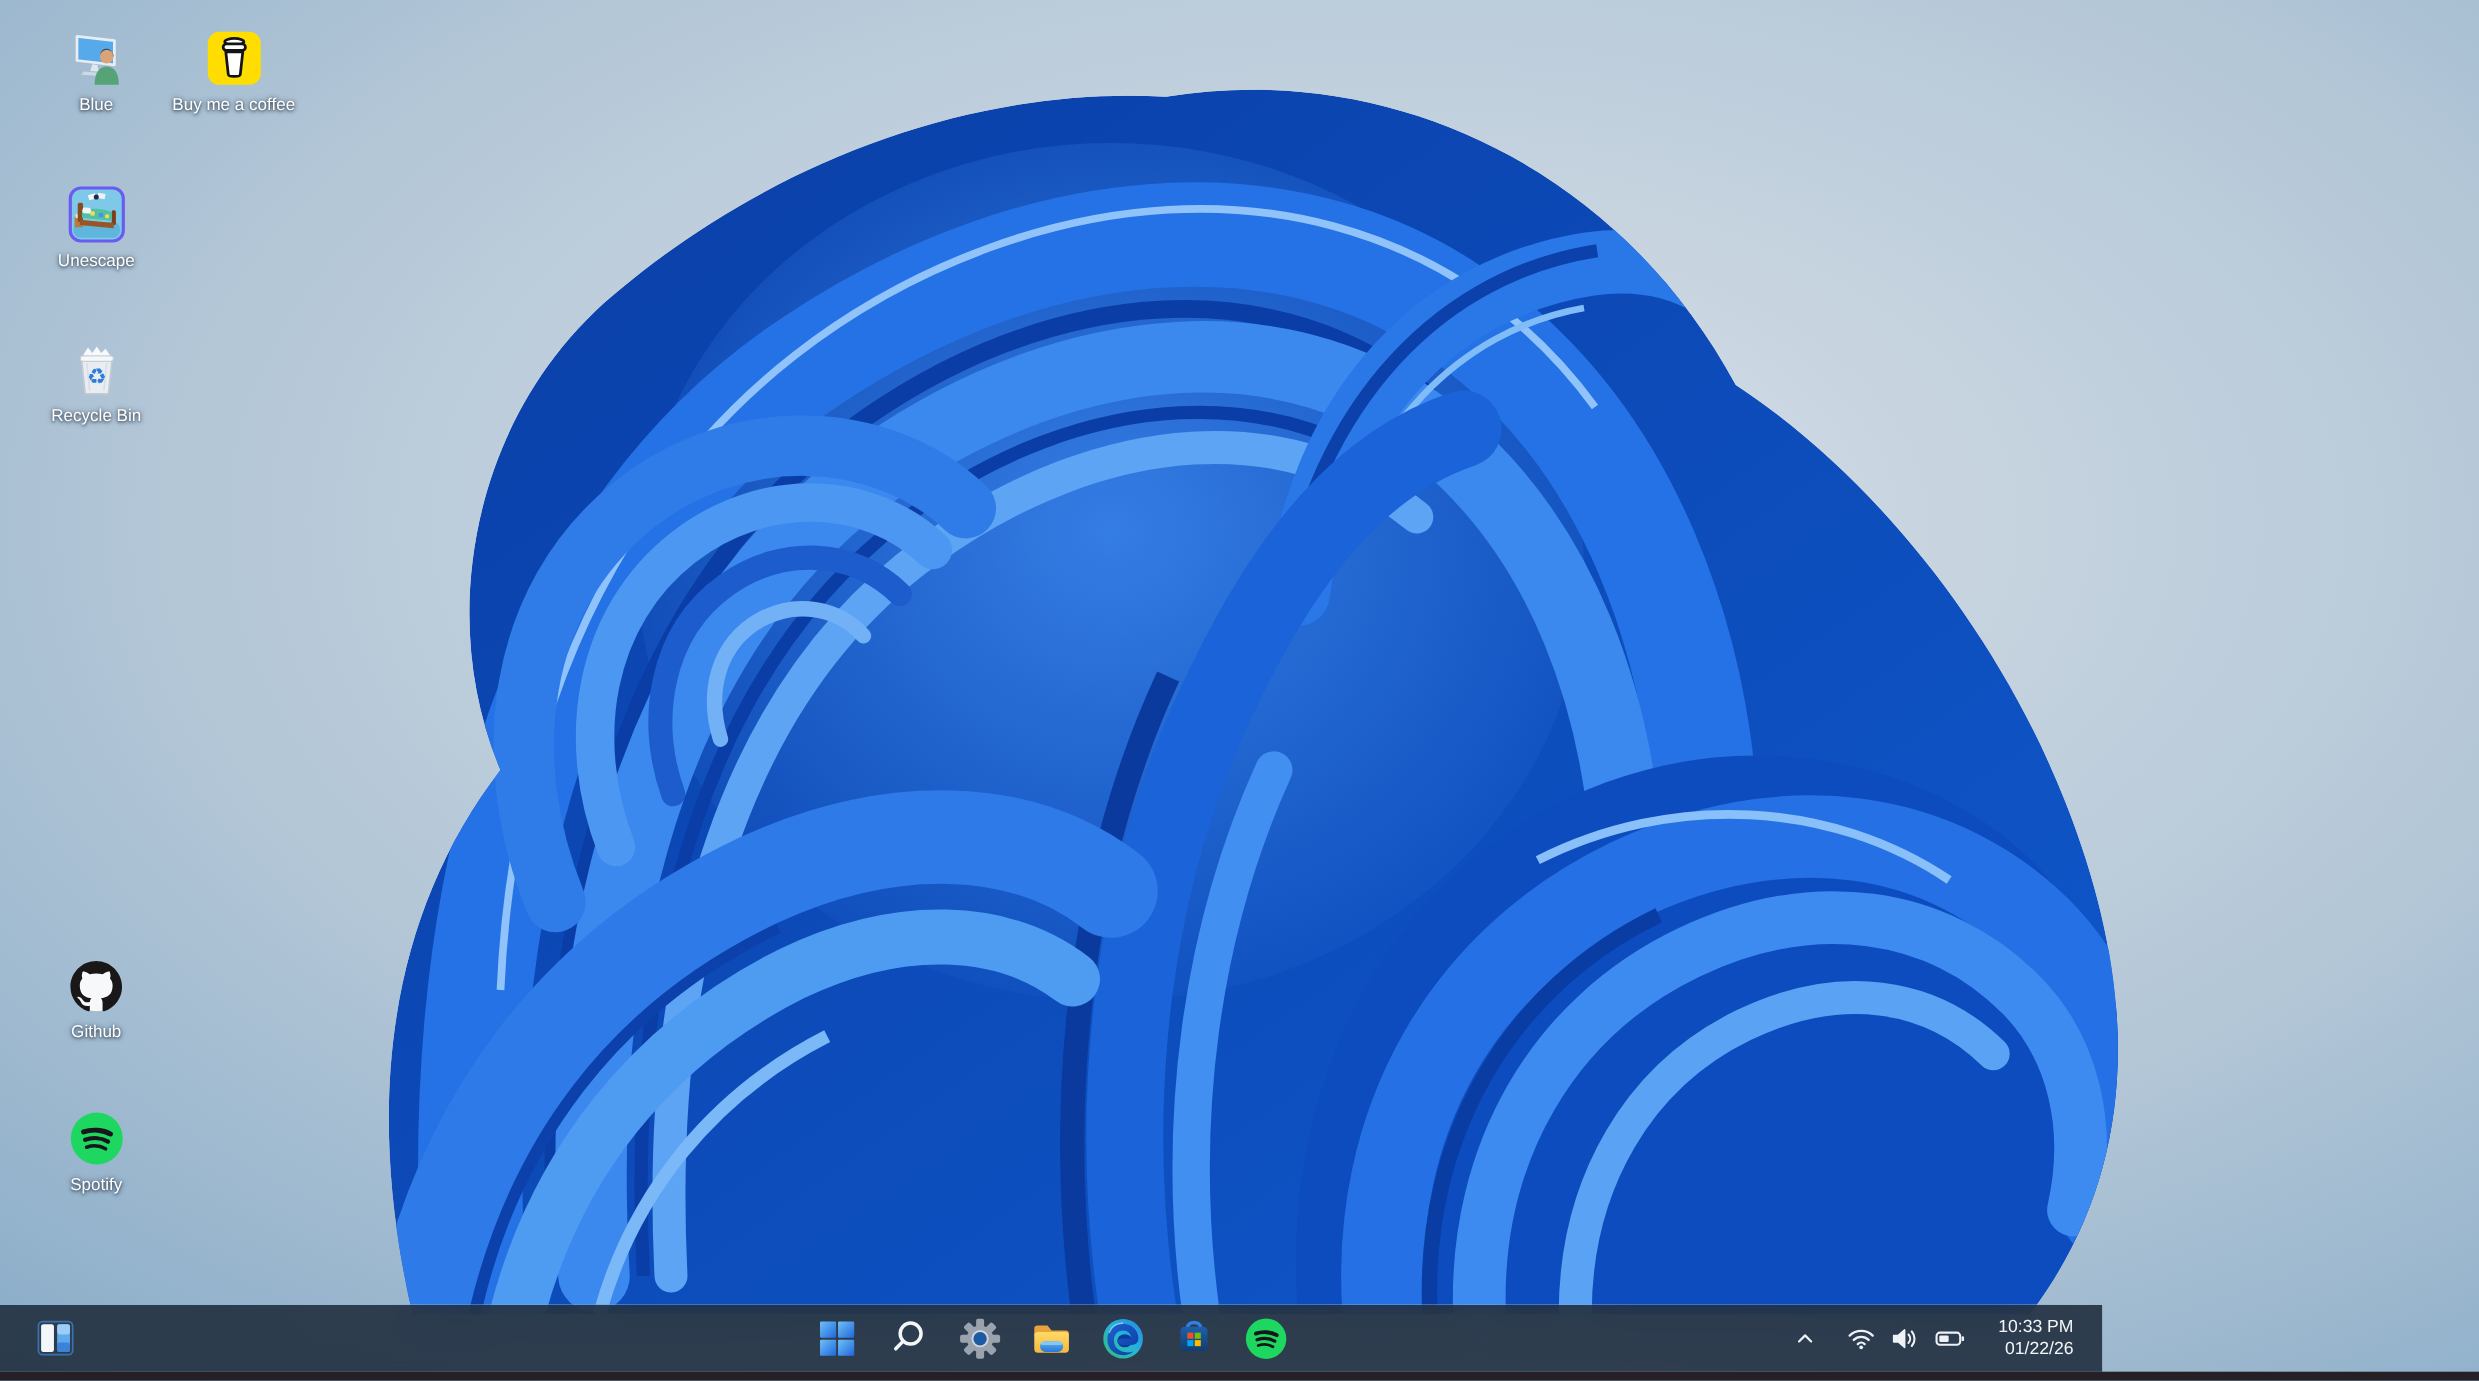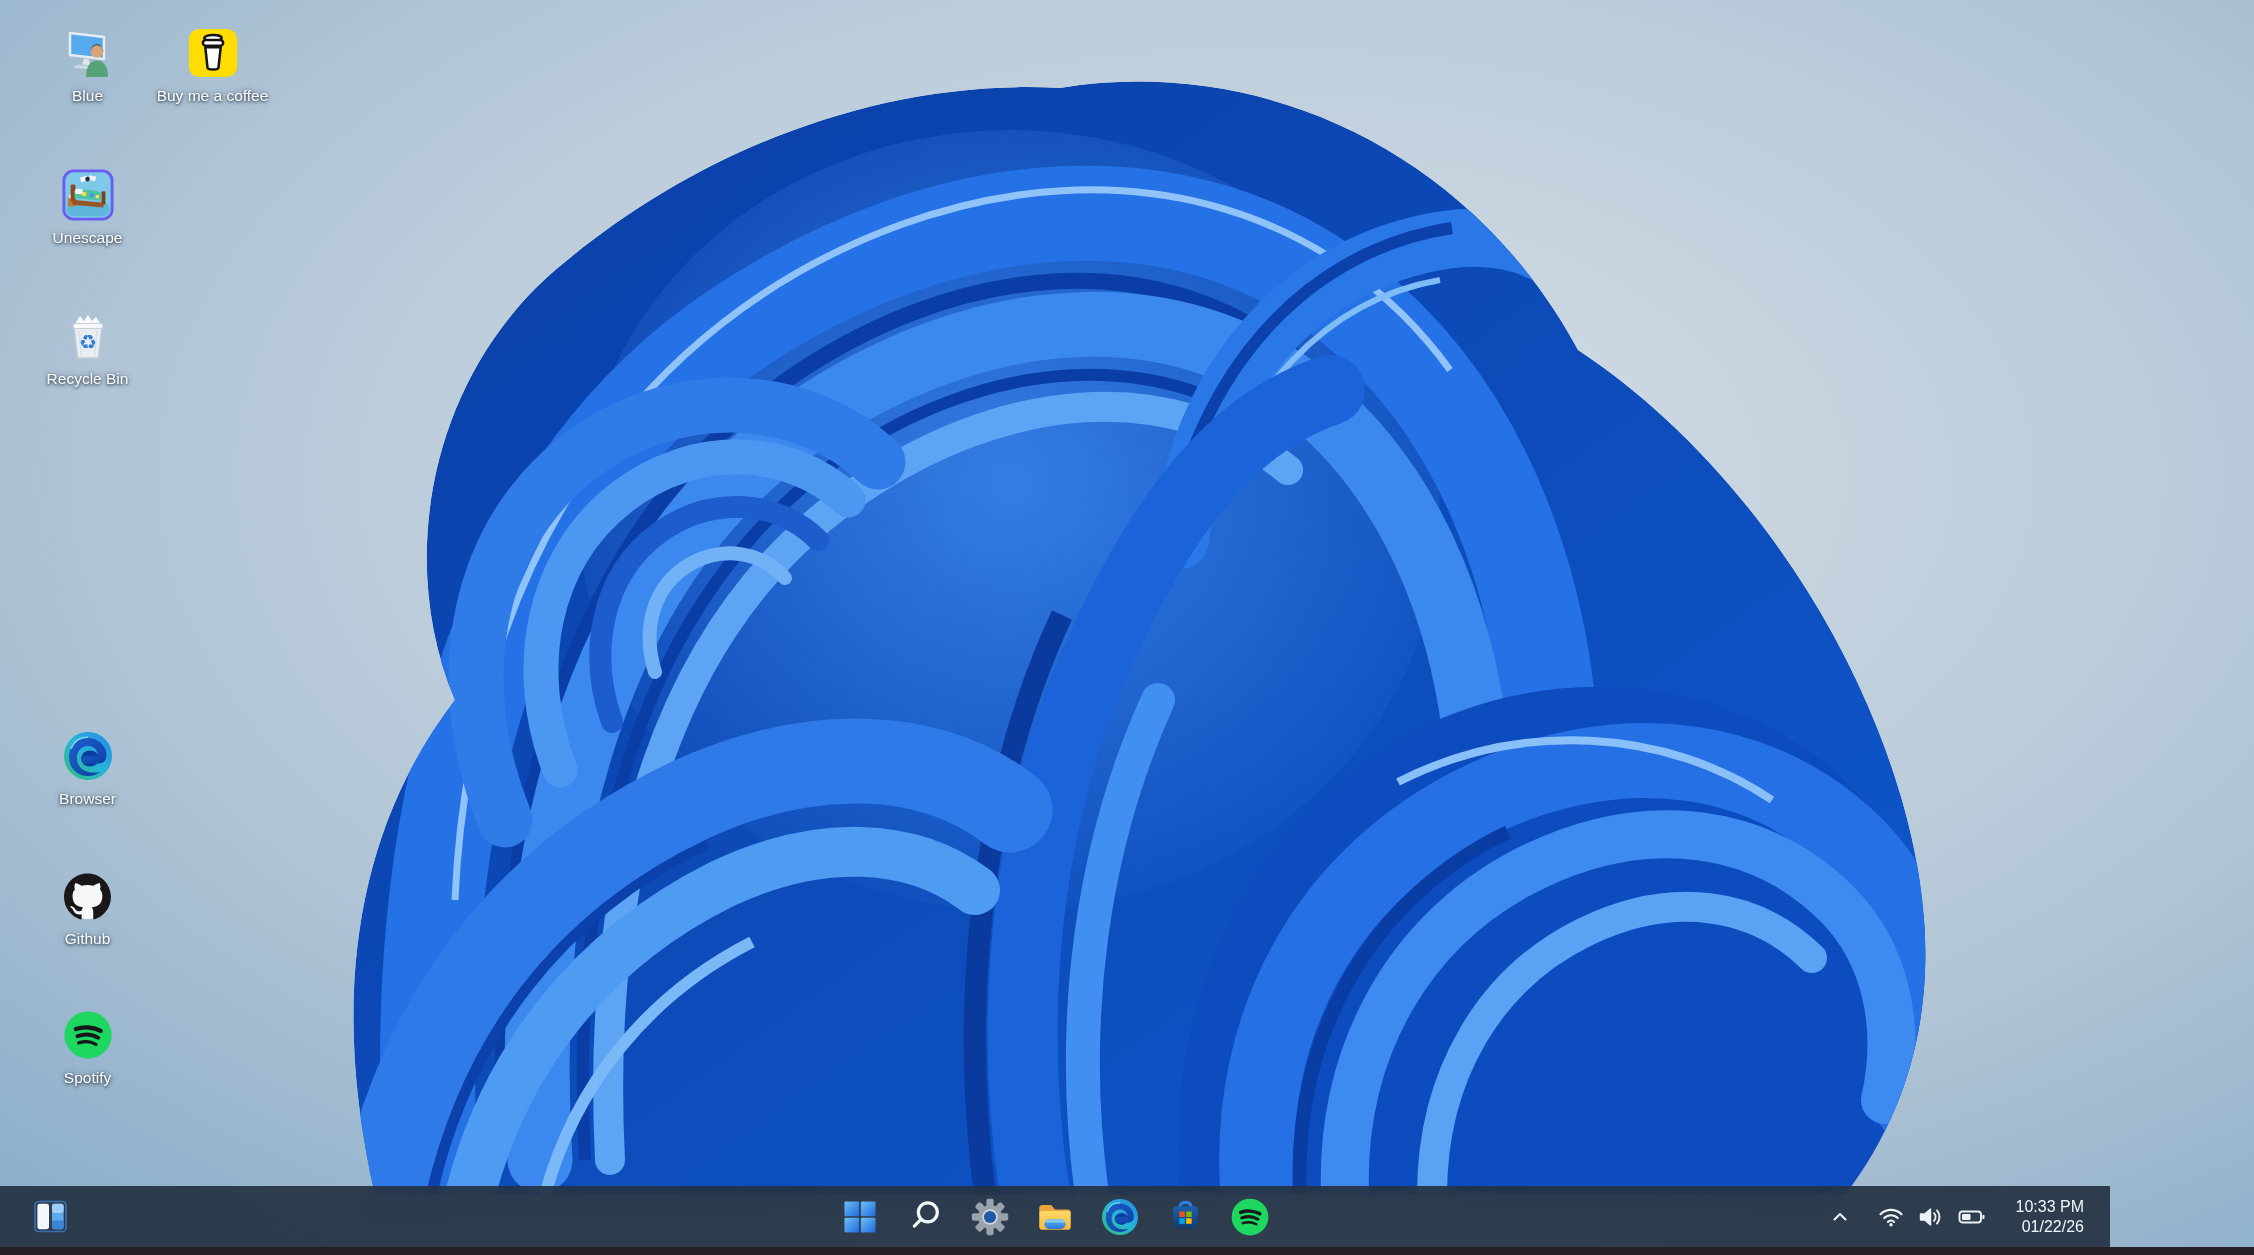--- a/index.html
+++ b/index.html
@@ -17,21 +17,21 @@
   }
   .dicon .art{width:58px;height:58px;display:flex;align-items:center;justify-content:center;}
   .dicon .label{
     margin-top:5px;font-size:15.5px;line-height:18px;color:#ffffff;text-align:center;
     max-width:118px;
     text-shadow:0 1px 3px rgba(12,24,40,.85),0 0 6px rgba(12,24,40,.4);
   }
 
   
   .taskbar{
-    position:absolute;left:0;top:1186px;width:2110px;height:61px;
+    position:absolute;left:0;top:1186px;width:1911px;height:61px;
     background:rgba(30,42,58,.87);
     backdrop-filter:blur(22px) saturate(1.25);
   }
   .bottom-strip{position:absolute;left:0;top:1247px;width:2254px;height:8px;background:#262026;}
   .tb-btn{
     width:56px;height:50px;border-radius:6px;display:flex;align-items:center;justify-content:center;
     cursor:pointer;
   }
   .tb-left{position:absolute;left:22px;top:5.5px;}
   .tb-center{
@@ -312,28 +312,20 @@
     <div class="art">
         <svg width="56" height="56">
           <use href="#sym-recycle"></use>
         </svg>
       </div>
     <div class="label">Recycle Bin</div>
   </div>
 
 
 
-  <div class="dicon" style="left:0px;top:715px">
-    <div class="art">
-        <svg width="56" height="56">
-          <use href="#sym-edge"></use>
-        </svg>
-      </div>
-    <div class="label">Browser</div>
-  </div>
 
   <div class="dicon" style="left:0px;top:994px">
     <div class="art">
         <svg width="54" height="54">
           <use href="#sym-spotify"></use>
         </svg>
       </div>
     <div class="label">Spotify</div>
   </div>
 

